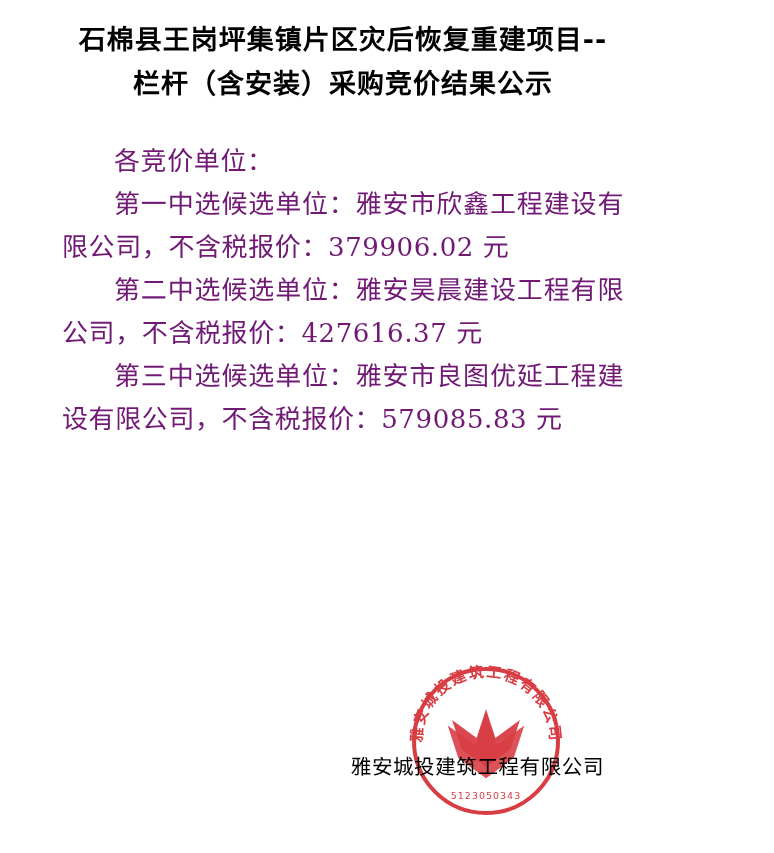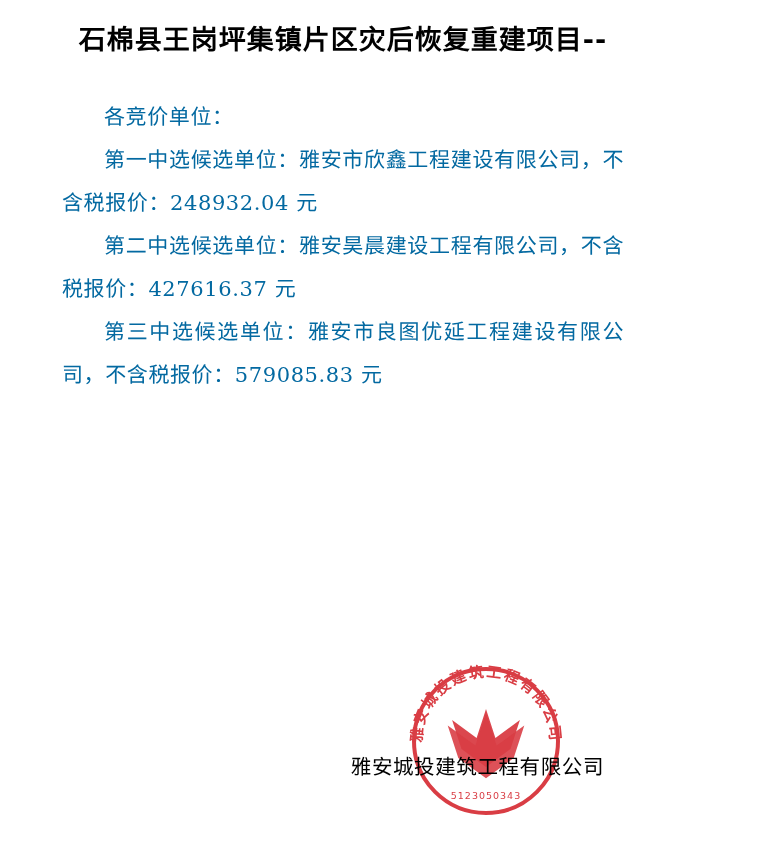--- a/index.html
+++ b/index.html
@@ -32,24 +32,24 @@
     margin: 0;
     padding-top: 18px;
     color: #000;
   }
   .title-line {
     display: block;
     white-space: nowrap;
   }
   .body-text {
     margin-top: 34px;
-    font-size: 21px;
+    font-size: 26px;
     line-height: 43px;
     letter-spacing: 0.6px;
-    color: #0369a1;
+    color: #701a75;
   }
   .para {
     margin: 0 0 0 0;
     text-indent: 2em;
     text-align: justify;
     text-justify: inter-ideograph;
   }
   .para.salutation {
     text-indent: 2em;
   }
@@ -97,25 +97,26 @@
     letter-spacing: 1px;
   }
 </style>
 </head>
 <body>
 
 <div class="page">
 
   <h1 class="doc-title">
     <span class="title-line">石棉县王岗坪集镇片区灾后恢复重建项目--</span>
+    <span class="title-line">栏杆（含安装）采购竞价结果公示</span>
   </h1>
 
   <div class="body-text">
     <p class="para salutation">各竞价单位：</p>
-    <p class="para">第一中选候选单位：雅安市欣鑫工程建设有限公司，不含税报价：248932.04 元</p>
+    <p class="para">第一中选候选单位：雅安市欣鑫工程建设有限公司，不含税报价：379906.02 元</p>
     <p class="para">第二中选候选单位：雅安昊晨建设工程有限公司，不含税报价：427616.37 元</p>
     <p class="para">第三中选候选单位：雅安市良图优延工程建设有限公司，不含税报价：579085.83 元</p>
   </div>
 
   <div class="seal">
     <svg viewBox="0 0 180 180" xmlns="http://www.w3.org/2000/svg">
       <defs>
         <path id="sealArc" d="M 90,90 m -66,0 a 66,66 0 1,1 132,0" fill="none"></path>
         <path id="sealArcText" d="M 26,90 a 64,64 0 1,1 128,0" fill="none"></path>
       </defs>

